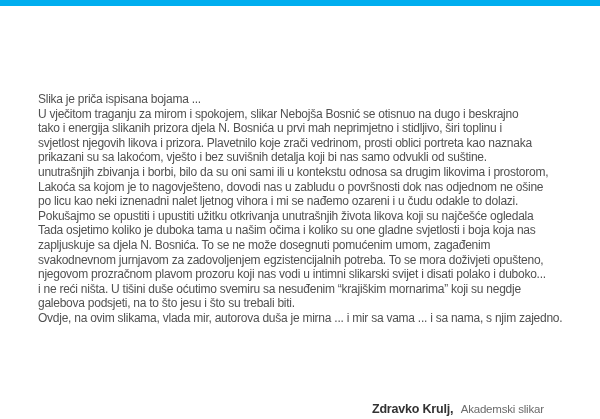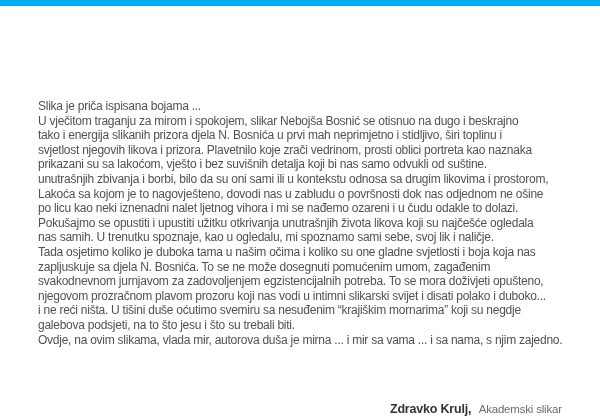--- a/index.html
+++ b/index.html
@@ -19,34 +19,34 @@
     position: absolute;
     top: 0;
     left: 0;
     width: 600px;
     height: 6px;
     background: var(--accent, #00aeef);
   }
   .article {
     position: absolute;
     left: 38px;
-    top: 99px;
+    top: 92px;
     width: 550px;
     color: var(--text-color, #515151);
     font-size: 12px;
     line-height: 14.6px;
     letter-spacing: -0.25px;
   }
   .line {
     white-space: nowrap;
     height: 14.6px;
   }
   .signature {
     position: absolute;
-    left: 390px;
+    left: 372px;
     top: 399px;
     white-space: nowrap;
   }
   .sig-name {
     font-weight: bold;
     font-size: 12.5px;
     color: #333333;
     letter-spacing: -0.2px;
   }
   .sig-title {
@@ -65,21 +65,20 @@
   <div class="article">
     <div class="line">Slika je priča ispisana bojama ...</div>
     <div class="line">U vječitom traganju za mirom i spokojem, slikar Nebojša Bosnić se otisnuo na dugo i beskrajno</div>
     <div class="line">tako i energija slikanih prizora djela N. Bosnića u prvi mah neprimjetno i stidljivo, širi toplinu i</div>
     <div class="line">svjetlost njegovih likova i prizora. Plavetnilo koje zrači vedrinom, prosti oblici portreta kao naznaka</div>
     <div class="line">prikazani su sa lakoćom, vješto i bez suvišnih detalja koji bi nas samo odvukli od suštine.</div>
     <div class="line">unutrašnjih zbivanja i borbi, bilo da su oni sami ili u kontekstu odnosa sa drugim likovima i prostorom,</div>
     <div class="line">Lakoća sa kojom je to nagovješteno, dovodi nas u zabludu o površnosti dok nas odjednom ne ošine</div>
     <div class="line">po licu kao neki iznenadni nalet ljetnog vihora i mi se nađemo ozareni i u čudu odakle to dolazi.</div>
     <div class="line">Pokušajmo se opustiti i upustiti užitku otkrivanja unutrašnjih života likova koji su najčešće ogledala</div>
-    <div class="line">nas samih. U trenutku spoznaje, kao u ogledalu, mi spoznamo sami sebe, svoj lik i naličje.</div>
     <div class="line">Tada osjetimo koliko je duboka tama u našim očima i koliko su one gladne svjetlosti i boja koja nas</div>
     <div class="line">zapljuskuje sa djela N. Bosnića. To se ne može dosegnuti pomućenim umom, zagađenim</div>
     <div class="line">svakodnevnom jurnjavom za zadovoljenjem egzistencijalnih potreba. To se mora doživjeti opušteno,</div>
     <div class="line">njegovom prozračnom plavom prozoru koji nas vodi u intimni slikarski svijet i disati polako i duboko...</div>
     <div class="line">i ne reći ništa. U tišini duše oćutimo svemiru sa nesuđenim “krajiškim mornarima” koji su negdje</div>
     <div class="line">galebova podsjeti, na to što jesu i što su trebali biti.</div>
     <div class="line">Ovdje, na ovim slikama, vlada mir, autorova duša je mirna ... i mir sa vama ... i sa nama, s njim zajedno.</div>
   </div>
 
   <div class="signature">

